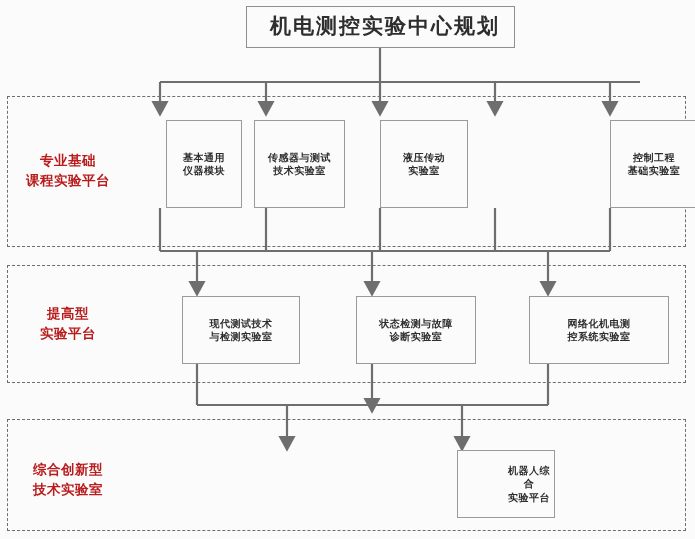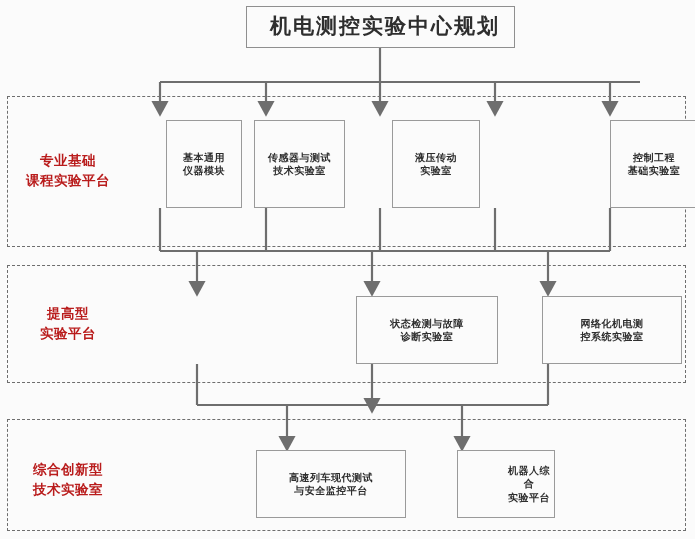--- a/index.html
+++ b/index.html
@@ -115,36 +115,36 @@
   <div class="node node-title" style="left:246px; top:6px; width:269px; height:42px;">机电测控实验中心规划</div>
 
   <div class="tier-box" style="left:7px; top:96px; width:679px; height:151px;"></div>
   <div class="tier-label" style="left:12px; top:140px; width:112px; height:62px;">专业基础
 课程实验平台</div>
 
   <div class="node node-lab" style="left:122px; top:120px; width:76px; height:88px;">基本通用
 仪器模块</div>
   <div class="node node-lab" style="left:210px; top:120px; width:91px; height:88px;">传感器与测试
 技术实验室</div>
-  <div class="node node-lab" style="left:348px; top:120px; width:88px; height:88px;">液压传动
+  <div class="node node-lab" style="left:336px; top:120px; width:88px; height:88px;">液压传动
 实验室</div>
   <div class="node node-lab" style="left:566px; top:120px; width:88px; height:88px;">控制工程
 基础实验室</div>
 
   <div class="tier-box" style="left:7px; top:265px; width:679px; height:118px;"></div>
   <div class="tier-label" style="left:12px; top:296px; width:112px; height:56px;">提高型
 实验平台</div>
 
-  <div class="node node-lab" style="left:312px; top:296px; width:142px; height:68px;">状态检测与故障
+  <div class="node node-lab" style="left:138px; top:296px; width:118px; height:68px;">现代测试技术
+与检测实验室</div>
+  <div class="node node-lab" style="left:312px; top:296px; width:120px; height:68px;">状态检测与故障
 诊断实验室</div>
-  <div class="node node-lab" style="left:498px; top:296px; width:140px; height:68px;">网络化机电测
+  <div class="node node-lab" style="left:485px; top:296px; width:140px; height:68px;">网络化机电测
 控系统实验室</div>
 
   <div class="tier-box" style="left:7px; top:419px; width:679px; height:112px;"></div>
   <div class="tier-label" style="left:12px; top:452px; width:112px; height:56px;">综合创新型
 技术实验室</div>
 
-  <div class="node node-lab" style="left:212px; top:450px; width:150px; height:68px;">高速列车现代测试
-与安全监控平台</div>
   <div class="node node-lab" style="left:413px; top:450px; width:98px; height:68px;padding-left:46px;">机器人综合
 实验平台</div>
 
 </div>
 
 </body></html>

